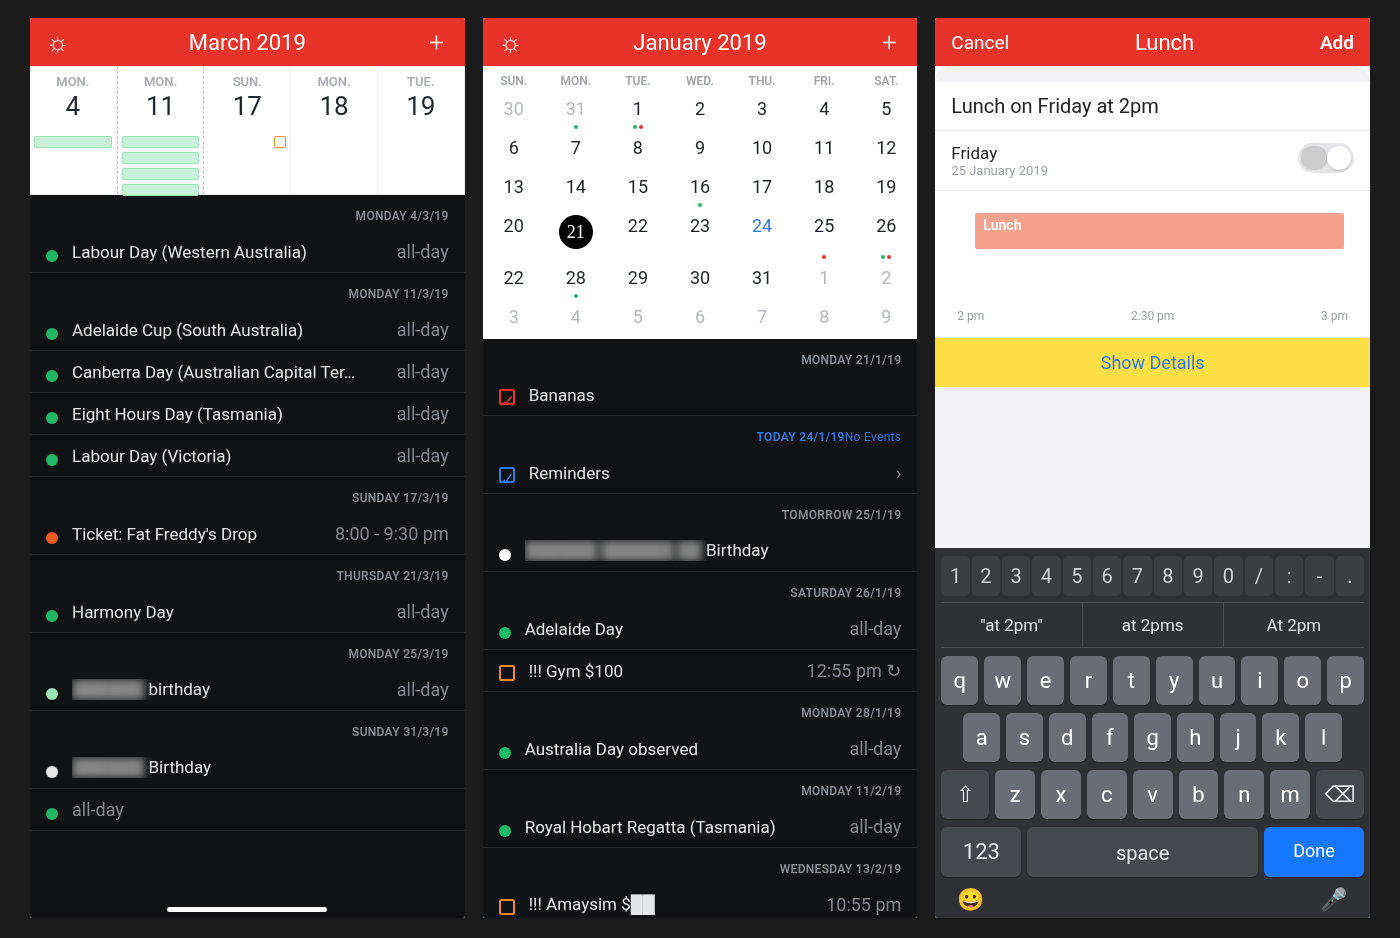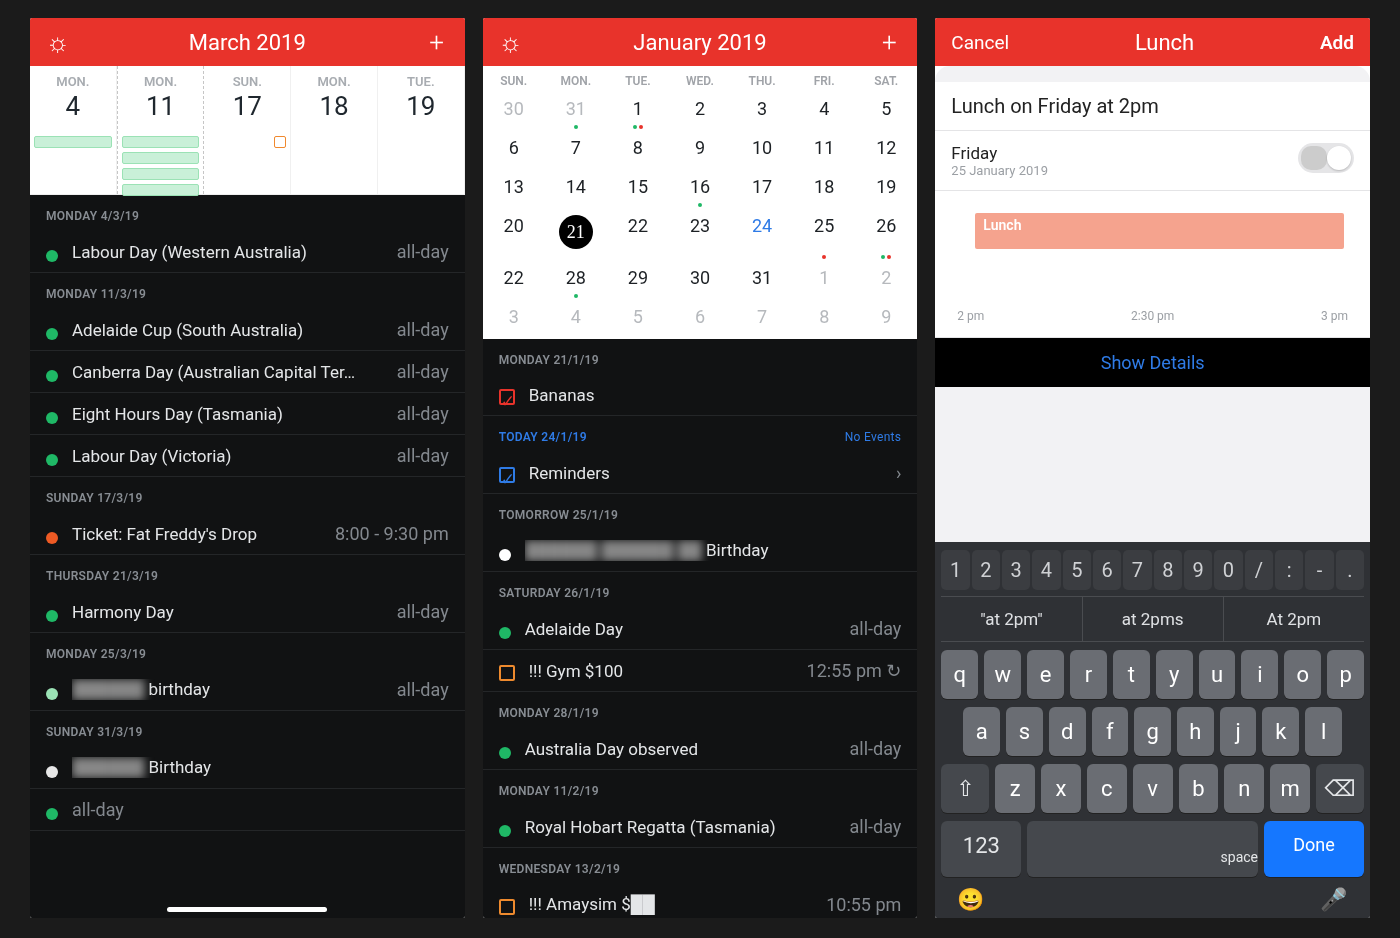--- a/index.html
+++ b/index.html
@@ -14,21 +14,21 @@
 .daycol{flex:1;display:flex;flex-direction:column;align-items:center;padding-top:8px;border-right:1px solid #f0f0f0;position:relative;}
 .daycol.sel{border-left:1px dashed #c6c6c6;border-right:1px dashed #c6c6c6;}
 .daycol .dow{font-size:13px;color:#a8acb1;font-weight:600;}
 .daycol .dnum{font-size:26px;color:#1f272e;margin-top:2px;}
 .daycol .dots{position:absolute;top:70px;left:4px;right:4px;display:flex;flex-direction:column;gap:4px;}
 .slot{height:10px;border-radius:2px;}
 .slot.green{background:#c9f0d8;border:1px solid #9be2b5;}
 .slot.orange{width:10px;height:10px;border:1px solid #f0892e;margin-left:auto;}
 
 .dark{background:#111213;color:#e4e6e8;flex:1;overflow-y:auto;}
-.group-hd{font-size:12px;color:#888d93;font-weight:600;padding:14px 16px 8px;letter-spacing:.3px;}
+.group-hd{font-size:12px;color:#888d93;font-weight:600;padding:14px 16px 8px;letter-spacing:.3px;text-align:right;}
 .group-hd.blue{color:#2f7be6;}
 .group-hd .right{float:right;color:#2f7be6;font-weight:400;}
 .evrow{display:flex;align-items:flex-end;padding:10px 16px;border-bottom:1px solid #242628;font-size:17px;}
 .evrow .bul{width:12px;height:12px;border-radius:50%;margin-right:14px;flex:none;}
 .evrow .bul.sq{border-radius:2px;width:12px;height:12px;background:none;border:2px solid;}
 .evrow .txt{flex:1;color:#e4e6e8;white-space:nowrap;overflow:hidden;text-overflow:ellipsis;}
 .evrow .meta{color:#83888e;font-size:18px;}
 .chev{color:#83888e;font-size:18px;margin-left:6px;}
 
 
@@ -49,21 +49,21 @@
 .sectw{background:#fff;padding:12px 16px;border-bottom:1px solid #e4e4e6;}
 .sectw.first{margin-top:16px;font-size:20px;}
 .when .d1{font-size:17px;color:#222;}
 .when .d2{font-size:13px;color:#9b9fa4;}
 .toggle{float:right;width:56px;height:30px;border-radius:15px;background:#e5e5e7;position:relative;}
 .toggle::before{content:"";position:absolute;left:3px;top:3px;width:26px;height:24px;background:#ccc;border-radius:10px;}
 .toggle::after{content:"";position:absolute;right:3px;top:3px;width:24px;height:24px;background:#fff;border-radius:50%;box-shadow:0 1px 2px rgba(0,0,0,.2);}
 .tl{padding:14px 16px 4px;background:#fff;border-bottom:1px solid #e4e4e6;}
 .tl .bar{height:28px;background:#f5a38e;border-radius:2px;padding:4px 8px;color:#fff;font-size:14px;font-weight:600;margin:8px 10px 60px 24px;}
 .tl .ticks{display:flex;justify-content:space-between;font-size:12px;color:#9b9fa4;padding:0 6px 10px;}
-.showdet{text-align:center;padding:14px;background:#000000;color:#2f7be6;font-size:18px;}
+.showdet{text-align:center;padding:14px;background:#fde047;color:#2f7be6;font-size:18px;}
 
 
 .kb{background:#2f3135;color:#fff;padding:8px 6px 6px;}
 .kb .numrow{display:flex;gap:2px;}
 .kb .numrow div{flex:1;text-align:center;padding:8px 0;font-size:20px;color:#cfd1d4;background:#3b3d41;border-radius:5px;}
 .kb .sugg{display:flex;margin-top:6px;border-top:1px solid #4a4c50;border-bottom:1px solid #4a4c50;}
 .kb .sugg div{flex:1;text-align:center;padding:12px 0;font-size:17px;color:#dfe1e4;}
 .kb .sugg div+div{border-left:1px solid #4a4c50;}
 .kb .krow{display:flex;gap:6px;margin-top:8px;}
 .kb .key{flex:1;background:#6a6d73;border-radius:6px;text-align:center;padding:12px 0;font-size:22px;box-shadow:0 1px 0 #222;}
@@ -391,21 +391,21 @@
             <div class="key">x</div>
             <div class="key">c</div>
             <div class="key">v</div>
             <div class="key">b</div>
             <div class="key">n</div>
             <div class="key">m</div>
             <div class="key dark" style="flex: 0 0 48px;">⌫</div>
           </div>
       <div class="krow">
         <div class="key dark" style="flex:0 0 80px;">123</div>
-        <div class="key dark" style="font-size:14px;padding-top:28px;text-align:right;">space</div>
+        <div class="key dark" style="font-size:20px;padding-top:14px;">space</div>
         <div class="key blue" style="flex:0 0 100px;font-size:18px;padding-top:13px;">Done</div>
       </div>
       <div class="botrow">
         <div>😀</div>
         <div>🎤</div>
       </div>
     </div>
   </div>
 </div>
 

